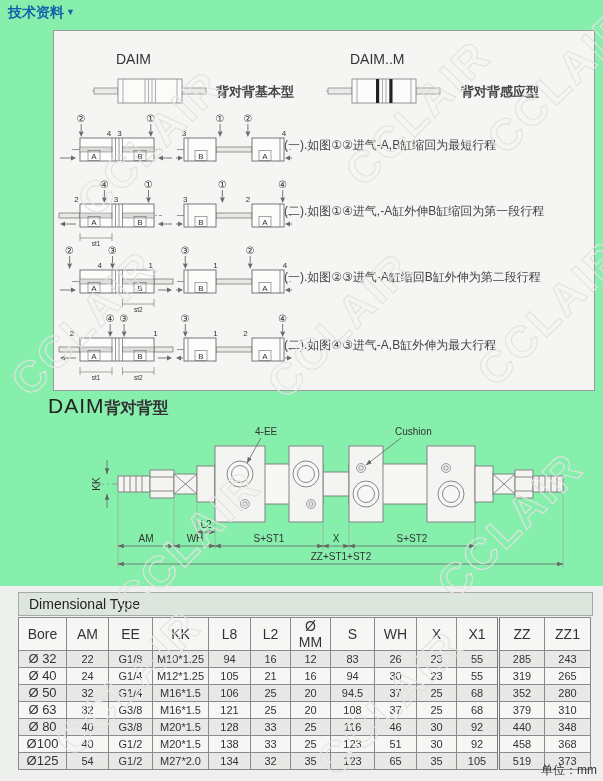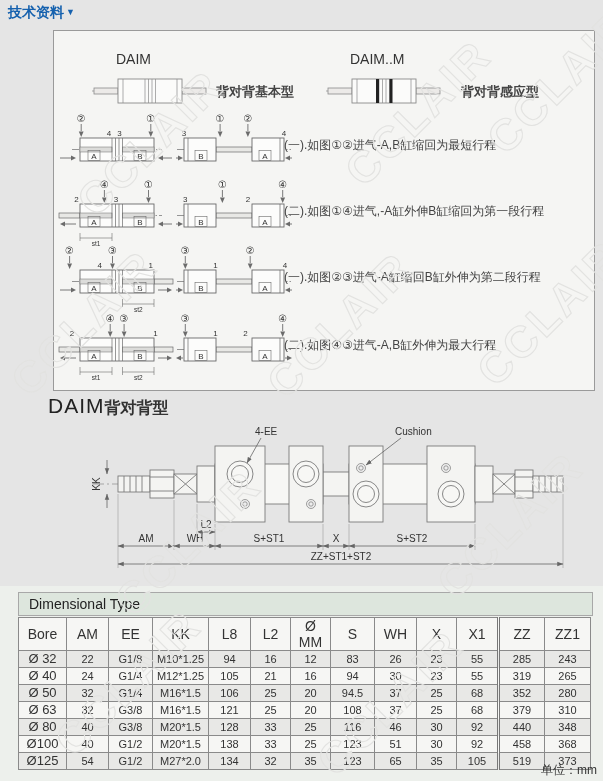--- a/index.html
+++ b/index.html
@@ -1,16 +1,16 @@
 <!DOCTYPE html>
 <html><head>
 <meta charset="utf-8">
 <style>
   html,body{margin:0;padding:0;}
-  #screen{position:relative;width:603px;height:781px;background:#e5e5e5;overflow:hidden;
+  #screen{position:relative;width:603px;height:781px;background:#86efac;overflow:hidden;
           font-family:"Liberation Sans","DejaVu Sans",sans-serif;color:#333;}
   
   .nav{position:absolute;left:8px;top:4px;font-size:14px;font-weight:bold;color:#1561ae;cursor:pointer;}
   .nav .tri{font-size:9px;vertical-align:2px;margin-left:2px;}
   
   .fbox{position:absolute;left:53px;top:30px;width:540px;height:359px;border:1px solid #9a9a9a;background:#f5f5f3;}
   .model-code{position:absolute;font-size:14px;color:#333;}
   .model-desc{position:absolute;font-size:13px;color:#444;font-weight:bold;}
   .model-icon{position:absolute;}
   .seq-row{position:absolute;left:0;width:540px;height:70px;}

